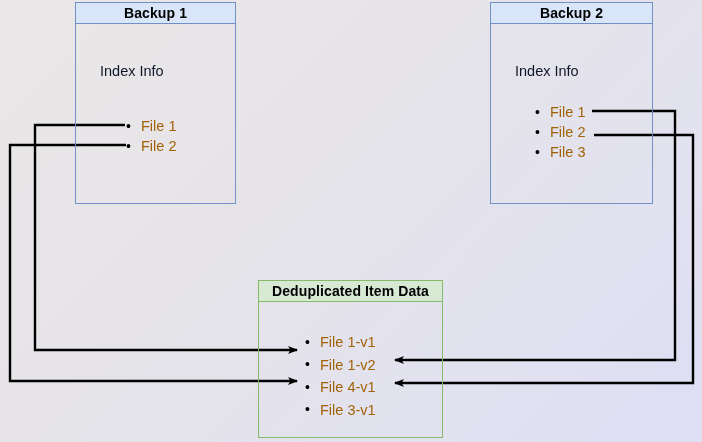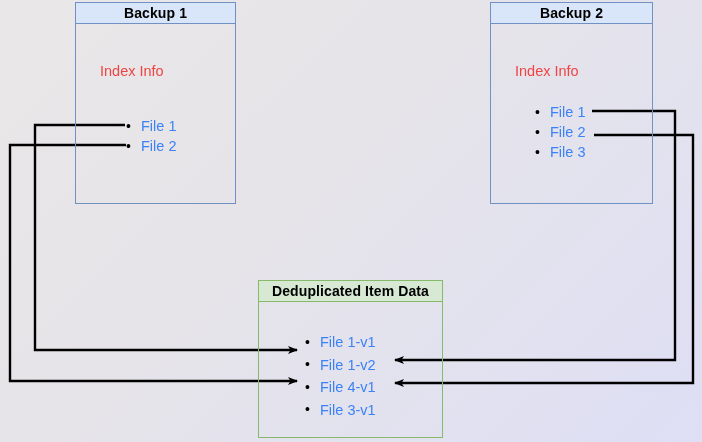--- a/index.html
+++ b/index.html
@@ -68,32 +68,32 @@
     background: #d7e9d3;
     border-bottom: 1.6px solid #86b96a;
   }
   .node-green .node-body {
     background: transparent;
   }
 
   .index-label {
     position: absolute;
     font-size: 14.5px;
-    color: #ef4444;
+    color: #0f172a;
     white-space: nowrap;
   }
   .file-list {
     position: absolute;
     margin: 0;
     padding: 0;
     list-style: none;
   }
   .file-list li {
     font-size: 14.5px;
-    color: #3b82f6;
+    color: #a16207;
     line-height: 20px;
     white-space: nowrap;
     position: relative;
     padding-left: 15px;
   }
   .file-list li::before {
     content: "\2022";
     position: absolute;
     left: 0;
     top: -0.5px;

